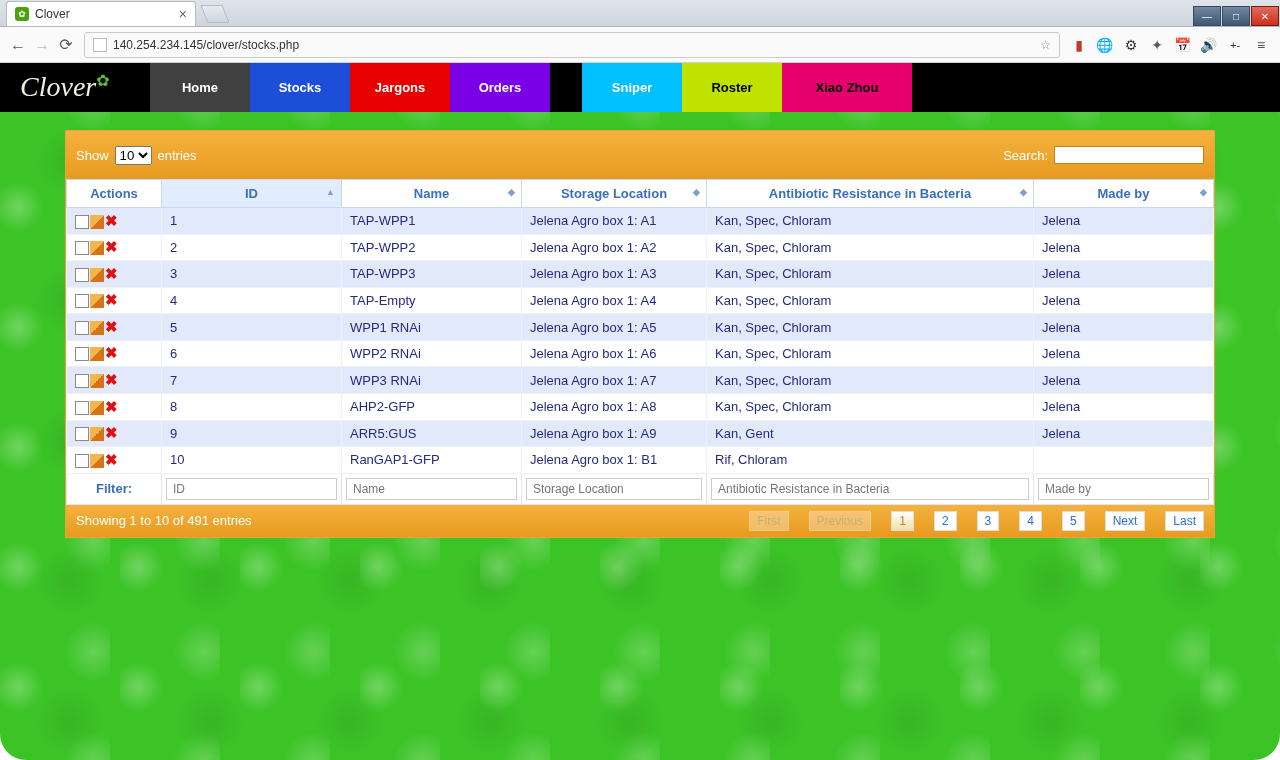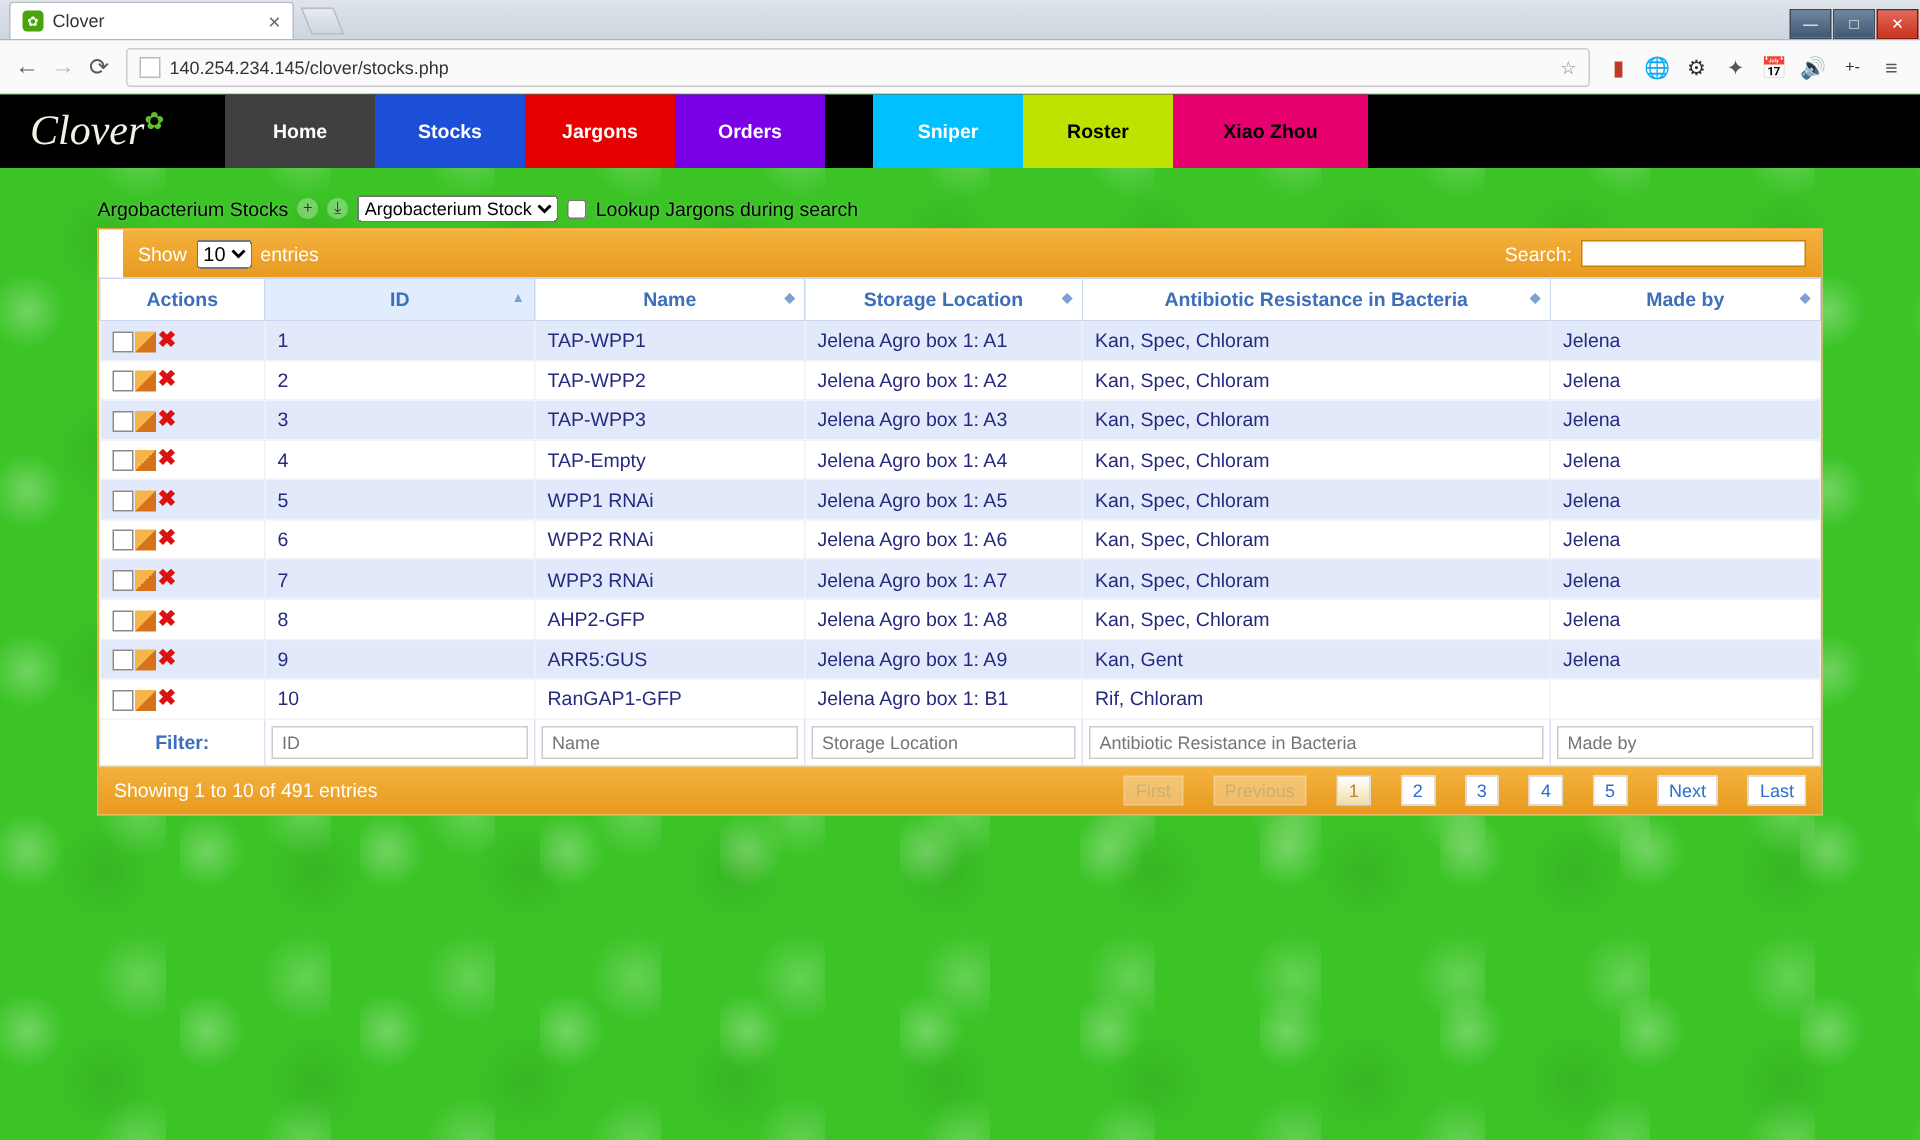--- a/index.html
+++ b/index.html
@@ -23,41 +23,42 @@
 .ext-icons { display:flex; gap:8px; padding:0 4px; align-items:center;}
 .ext { width:18px; height:18px; display:flex; align-items:center; justify-content:center; font-size:14px;}
 
 
 .page-bg { height: 697px; background-color: #3cc427; background-image:
  radial-gradient(circle at 15% 20%, rgba(255,255,255,.25) 2px, transparent 25px),
  radial-gradient(circle at 50% 70%, rgba(0,0,0,.07) 2px, transparent 35px),
  radial-gradient(circle at 85% 35%, rgba(255,255,255,.2) 2px, transparent 30px);
  background-size: 120px 120px, 140px 140px, 110px 110px;
  position: relative;
+ border-radius: 26px;
 }
 .header { height: 49px; background: #000; display: flex; align-items: center;}
 .logo { font-family: Georgia, 'Times New Roman', serif; font-size: 28px; color: #f1f1e6; font-style: italic; padding: 0 20px; width:150px; position:relative;}
 .logo sup { color:#5fbf2e; font-size:16px; font-style:normal;}
 .nav-item { width: 100px; height: 49px; display: flex; align-items: center; justify-content: center; font-weight: bold; color: #000; cursor:pointer; font-size:13px;}
 .n-home { background:#404040; color:#fff;}
 .n-stocks { background:#1d4ed8; color:#fff;text-align:right;}
 .n-jargons { background:#e60000; color:#fff;}
 .n-catalogs { background:#1720e0; color:#fff;}
 .n-orders { background:#7a00e6; color:#fff;}
 .n-sniper { background:#00c0ff; color:#fff;margin-left:32px;}
 .n-roster { background:#bfe200; color:#000;}
 .n-user { background:#e5006e; color:#000; width:130px;}
 
 .content { width: 1150px; margin: 0 auto; padding-top: 18px;}
 .subhead { display:flex; align-items:center; gap:6px; color:#000; text-shadow:0 0 2px rgba(255,255,255,.3); margin-bottom:4px; font-size:13px;}
 .subhead select { font-size:12px;}
 .subhead .mini-icon { width:14px; height:14px; display:inline-flex; align-items:center; justify-content:center; font-size:11px; color:#333; background:rgba(255,255,255,.3); border-radius:7px;}
 
 .table-wrap { background: #fff; border: 1px solid #e9a43a; width:100%;}
-.tbar { background: linear-gradient(#f4b23e,#e89a1f); height: 32px; display:flex; align-items:center; padding:0 10px; color:#fff; font-size:13px;margin-left:16px;}
+.tbar { background: linear-gradient(#f4b23e,#e89a1f); height: 48px; display:flex; align-items:center; padding:0 10px; color:#fff; font-size:13px;}
 .tbar select { margin:0 6px;}
 .tbar .search { margin-left:auto;}
 .tbar input[type=text] { width:150px; height:18px; border:1px solid #c5820e; margin-left:6px;}
 
 table { width:100%; border-collapse: collapse; font-size:13px;}
 thead th { background:#fff; border:1px solid #c9d8f0; color:#3b6fba; font-weight:bold; padding:6px 8px; position:relative; text-align:center;}
 thead th.sorted { background:#e1ecff;}
 .sort-arrow { position:absolute; right:6px; top:7px; font-size:9px; color:#7ea0d0;}
 tbody td { padding:5px 8px; color:#262a7e; border:1px solid #eef2f8;}
 tbody tr:nth-child(odd) { background:#e2e9fb;}
@@ -122,42 +123,34 @@
     <div class="nav-item n-home">Home</div>
     <div class="nav-item n-stocks">Stocks</div>
     <div class="nav-item n-jargons">Jargons</div>
     <div class="nav-item n-orders">Orders</div>
     <div class="nav-item n-sniper">Sniper</div>
     <div class="nav-item n-roster">Roster</div>
     <div class="nav-item n-user">Xiao Zhou</div>
   </div>
 
   <div class="content">
-    <div class="subhead">
-      <span>Argobacterium Stocks</span>
-      <span class="mini-icon">+</span>
-      <span class="mini-icon">⤓</span>
-      <select><option>Argobacterium Stock</option></select>
-      <input type="checkbox" style="">
-      <span>Lookup Jargons during search</span>
-    </div>
 
     <div class="table-wrap">
       <div class="tbar">
         <span>Show</span>
         <select><option>10</option></select>
         <span>entries</span>
         <span class="search">Search:</span>
         <input type="text" style="">
       </div>
 
       <table>
         <thead>
           <tr>
-            <th style="width:110px">Actions</th>
+            <th style="width:95px">Actions</th>
             <th class="sorted" style="width:180px"><span>ID</span><span class="sort-arrow">▲</span></th>
             <th style="width:180px"><span>Name</span><span class="sort-arrow">◆</span></th>
             <th style="width:185px"><span>Storage Location</span><span class="sort-arrow">◆</span></th>
             <th><span>Antibiotic Resistance in Bacteria</span><span class="sort-arrow">◆</span></th>
             <th style="width:180px"><span>Made by</span><span class="sort-arrow">◆</span></th>
           </tr>
         </thead>
         <tbody id="tbody">
             <tr>
               <td class="actions-cell"><span class="ai view"></span><span class="ai edit"></span><span class="ai del">✖</span></td>

